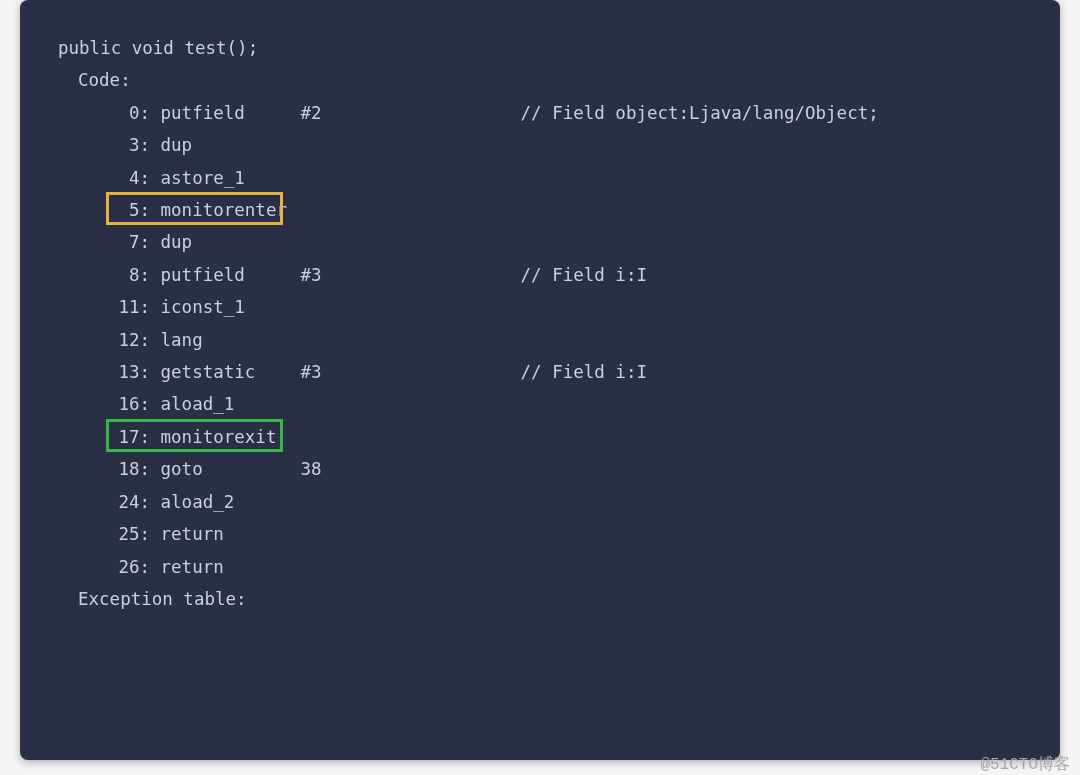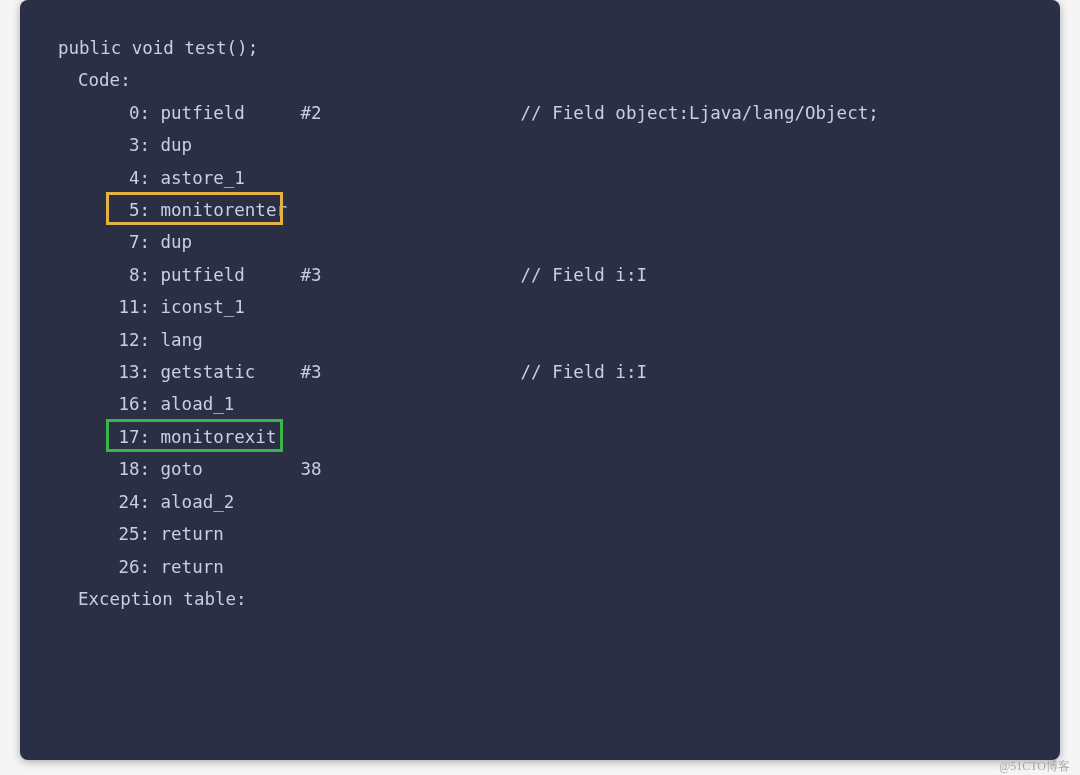--- a/index.html
+++ b/index.html
@@ -38,23 +38,23 @@
     border-style: solid;
     pointer-events: none;
     height: 33px;
   }
   .box-yellow { border-color: #e3b341; }
   .box-green  { border-color: #3ab54a; }
   .watermark {
     position: absolute;
     right: 10px;
     bottom: 0px;
-    font-size: 12px;
+    font-size: 16px;
     color: #a6a6a6;
-    font-family: Liberation Serif, serif;
+    font-family: Liberation Mono, monospace;
   }
 </style>
 </head>
 <body>
 
 <div class="code-panel">
   <div class="line">public void test();</div>
   <div class="line ind1">Code:</div>
   <div id="code-lines">
       <div class="line ind2"><span class="num">0:</span> <span class="op">putfield</span><span class="arg">#2</span><span>// Field object:Ljava/lang/Object;</span></div>

